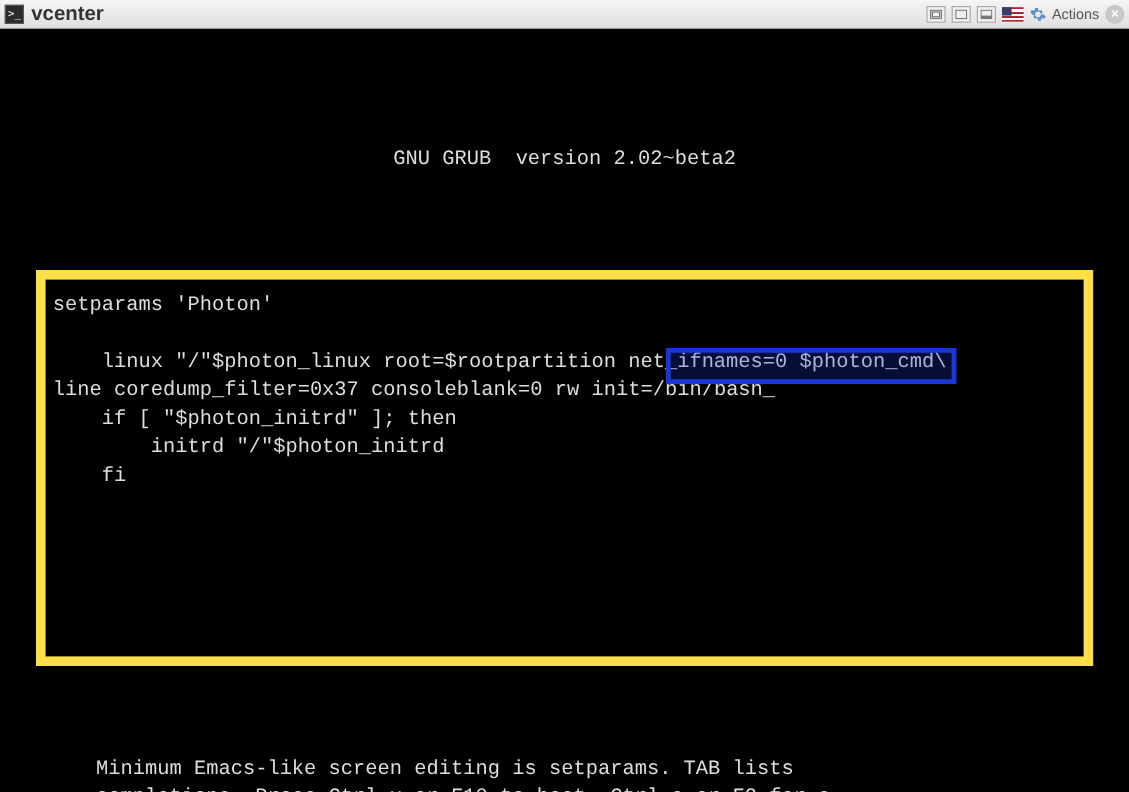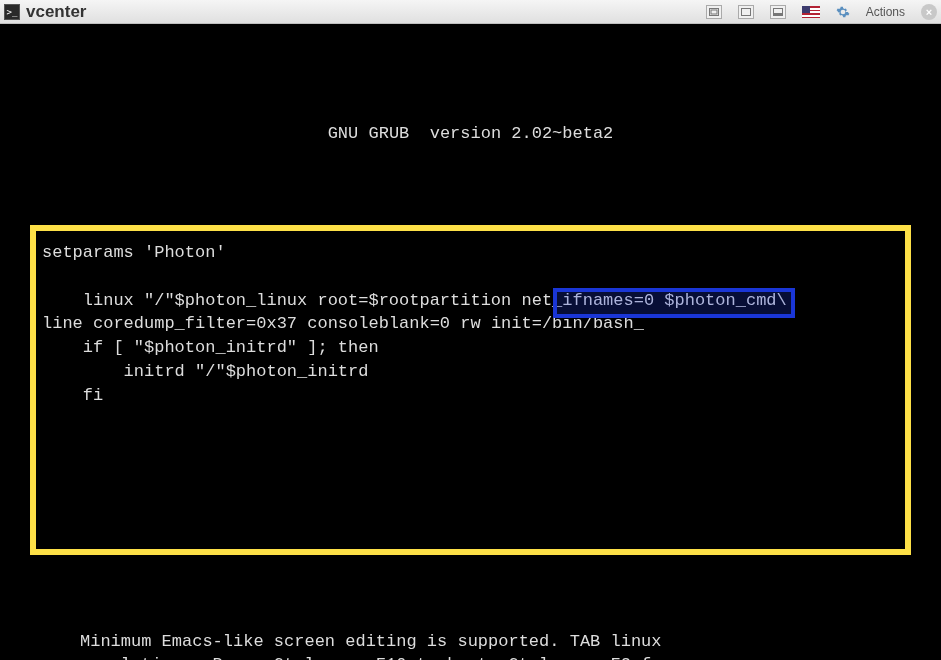--- a/index.html
+++ b/index.html
@@ -37,21 +37,21 @@
       font-family: monospace;
     }
     .titlebar-title {
       font-size: 17px;
       font-weight: bold;
       color: #333;
     }
     .titlebar-right {
       display: flex;
       align-items: center;
-      gap: 16px;
+      gap: 5px;
     }
     .titlebar-btn {
       width: 16px;
       height: 14px;
       border: 1px solid #aaa;
       background: #f0f0f0;
       display: flex;
       align-items: center;
       justify-content: center;
       font-size: 8px;
@@ -110,21 +110,21 @@
       padding-top: 50px;
       white-space: pre;
       position: relative;
     }
     .grub-header {
       text-align: center;
       margin-bottom: 32px;
     }
     .grub-editor {
       margin: 0 30px;
-      border: 6px solid #fde047;
+      border: 8px solid #fde047;
       padding: 10px 6px 10px 6px;
       height: 330px;
       overflow: hidden;
       position: relative;
       white-space: pre;
     }
     .grub-footer {
       margin: 28px 80px 0 80px;
       white-space: pre-wrap;
       line-height: 1.35;
@@ -183,17 +183,17 @@
   <div class="grub-header">GNU GRUB  version 2.02~beta2</div>
   <div class="grub-editor"><span>setparams 'Photon'</span>
 <span></span>
 <span>    linux "/"$photon_linux root=$rootpartition</span><span> net_ifnames=0 </span><span>$photon_cmd\</span>
 <span>line coredump_filter=0x37 consoleblank=0 </span><span>rw init=/bin/bash_</span>
 <span>    if [ "$photon_initrd" ]; then</span>
 <span>        initrd "/"$photon_initrd</span>
 <span>    fi</span>
 <div class="highlight-box hb1"></div>
 </div>
-  <div class="grub-footer"><span>Minimum Emacs-like screen editing is supported. TAB linux</span>
+  <div class="grub-footer"><span>Minimum Emacs-like screen editing is setparams. TAB lists</span>
 <span>completions. Press Ctrl-x or F10 to boot, Ctrl-c or F2 for a</span>
 
 </div>
 </div>
 
 </body></html>

